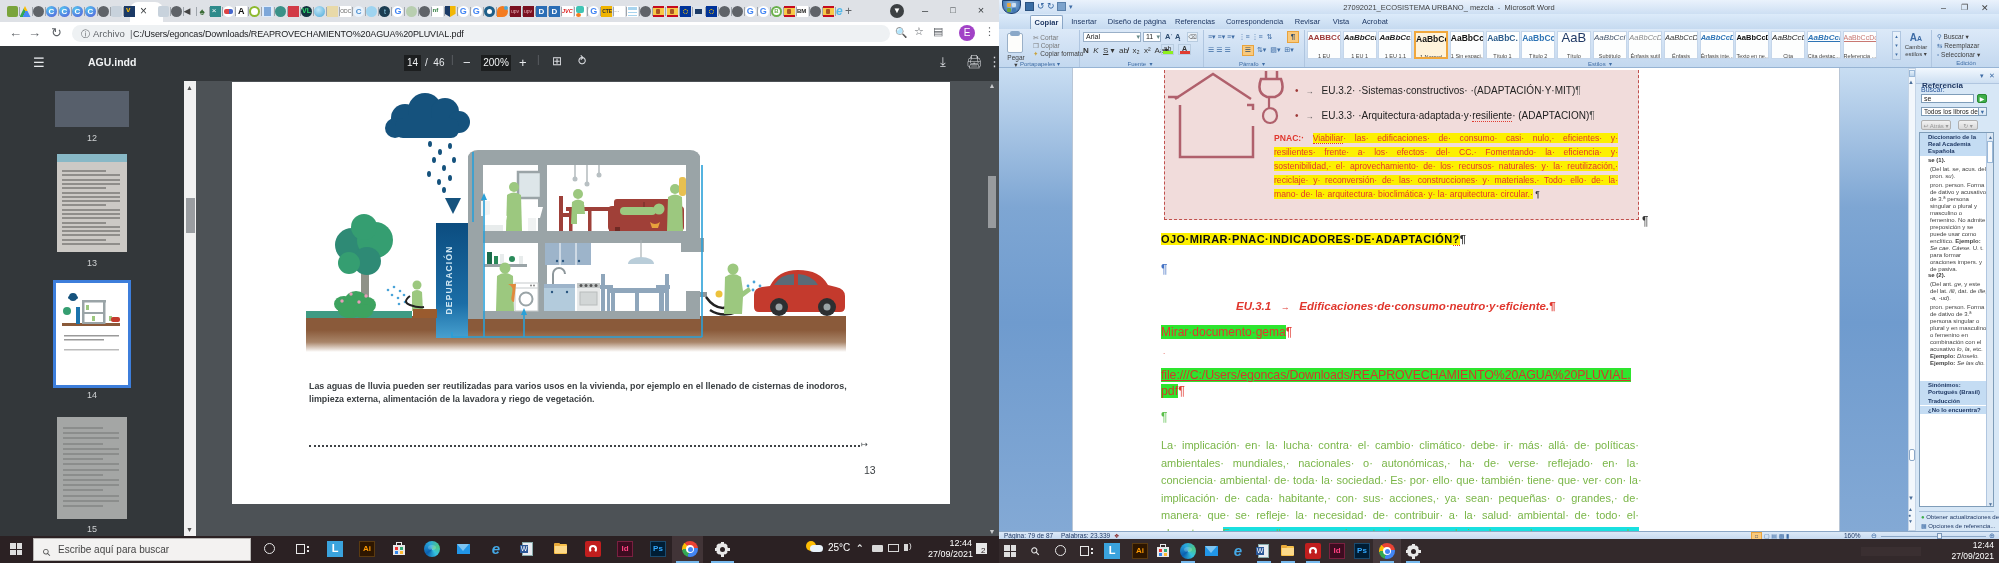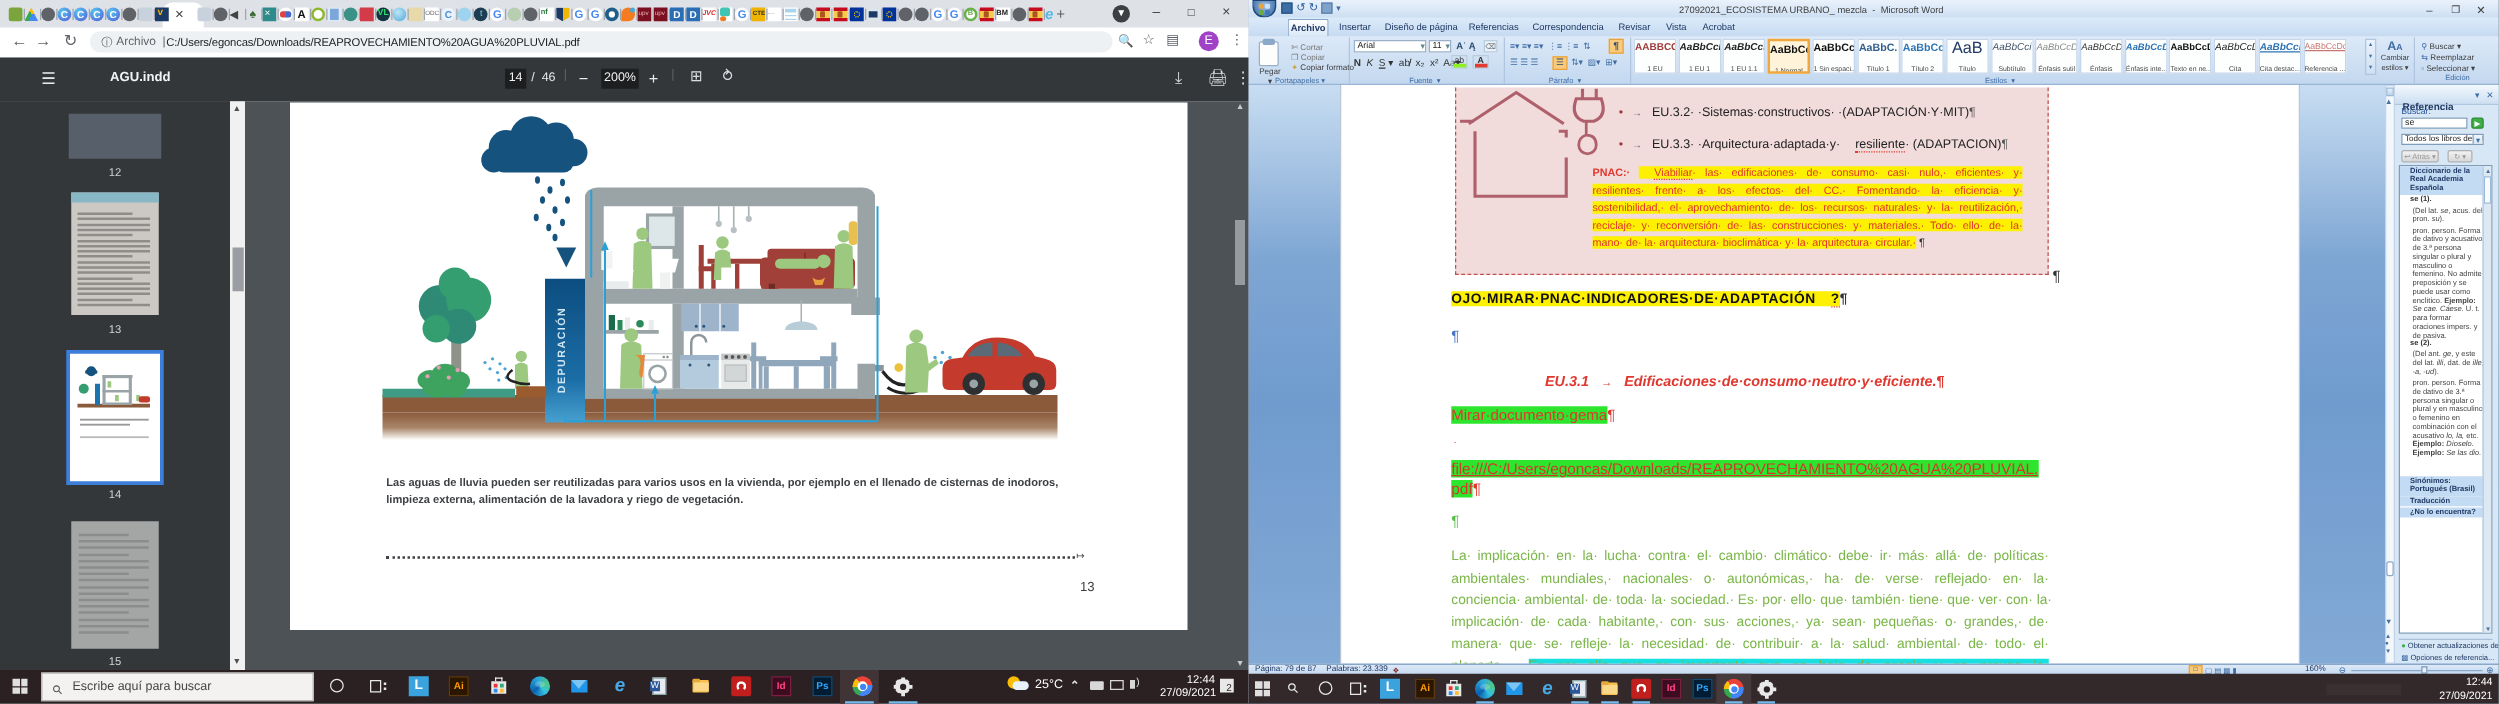--- a/index.html
+++ b/index.html
@@ -51,21 +51,21 @@
 #wscroll{position:absolute;left:909px;top:0;width:8px;height:463px;background:#f2f7fc;border:1px solid #c4d4e6;}
 #wpane{position:absolute;left:917px;top:0;width:83px;height:463px;background:#d7e7f6;font-size:6px;}
 .bl{position:absolute;left:222px;font-size:10px;color:#222;white-space:nowrap;}
 .bl .bu{color:#9e3a38;margin-right:7px;}
 .bl .ar{color:#555;font-size:8px;margin-right:8px;}
 .bl .pm{color:#555;}
 .rl{position:absolute;left:201px;width:344px;font-size:8.6px;color:#e0372e;white-space:nowrap;text-align:justify;text-align-last:justify;}
 .rl.last{text-align-last:left;}
 .rl .rt{font-weight:bold;}
 .rl .yh{background:#fdf000;}
-.sq{border-bottom:1.2px dotted #e03c31;margin-left:12px;}
+.sq{border-bottom:1.2px dotted #e03c31;}
 .gp{position:absolute;left:88px;width:478px;font-size:11px;color:#7ab648;white-space:nowrap;text-align:justify;text-align-last:justify;}
 
 </style></head>
 <body>
 <div class="ab" id="LS">
   <div class="ab" id="tabs">
 <div id="atab"></div>
 <span class="fav" style="left:6.5px;background:#7aa43c;border-radius:2px;"></span>
 <span class="fav" style="left:19.5px;background:conic-gradient(from 90deg,#4688f4 0 33%,#34a853 0 66%,#fbbc04 0);clip-path:polygon(50% 0,100% 100%,0 100%);"></span>
 <span class="fav" style="left:32.5px;background:#5f6368;border-radius:50%;"></span>
@@ -671,21 +671,21 @@
     <span style="position:absolute;left:38px;top:1px;color:#2b5f9e;font-size:9px;">↺</span>
     <span style="position:absolute;left:48px;top:1px;color:#2b5f9e;font-size:9px;">↻</span>
     <span style="position:absolute;left:58px;top:2px;width:9px;height:9px;background:#7da3cc;border:1px solid #5a80aa;"></span>
     <span style="position:absolute;left:70px;top:3px;font-size:7px;color:#3e6ca5;">▾</span>
     <span style="position:absolute;left:0;top:3px;width:900px;text-align:center;">27092021_ECOSISTEMA URBANO_ mezcla &nbsp;-&nbsp; Microsoft Word</span>
     <span style="position:absolute;left:942px;top:3px;font-size:9px;color:#444;">–</span>
     <span style="position:absolute;left:962px;top:3px;font-size:8px;color:#444;">❐</span>
     <span style="position:absolute;left:982px;top:3px;font-size:9px;color:#444;">✕</span>
   </div>
   <div class="ab" id="wtabs">
-    <span class="wtab" style="left:31px;width:33px;background:linear-gradient(#fdfeff,#e8f1fb 60%,#d8e7f6);border:1px solid #8ba7c7;border-bottom:none;border-radius:2px 2px 0 0;font-weight:bold;">Archivo</span>
+    <span class="wtab" style="left:31px;width:33px;background:linear-gradient(#fdfeff,#e8f1fb 60%,#d8e7f6);border:1px solid #8ba7c7;border-bottom:none;border-radius:2px 2px 0 0;font-weight:bold;">Copiar</span>
     <span class="wtab" style="left:66px;width:38px;">Insertar</span>
     <span class="wtab" style="left:106px;width:64px;">Diseño de página</span>
     <span class="wtab" style="left:172px;width:48px;">Referencias</span>
     <span class="wtab" style="left:222px;width:67px;">Correspondencia</span>
     <span class="wtab" style="left:291px;width:35px;">Revisar</span>
     <span class="wtab" style="left:328px;width:28px;">Vista</span>
     <span class="wtab" style="left:358px;width:36px;">Acrobat</span>
   </div>
   <div class="ab" id="wribbon">
     <div class="gsep" style="left:80px;"></div>

